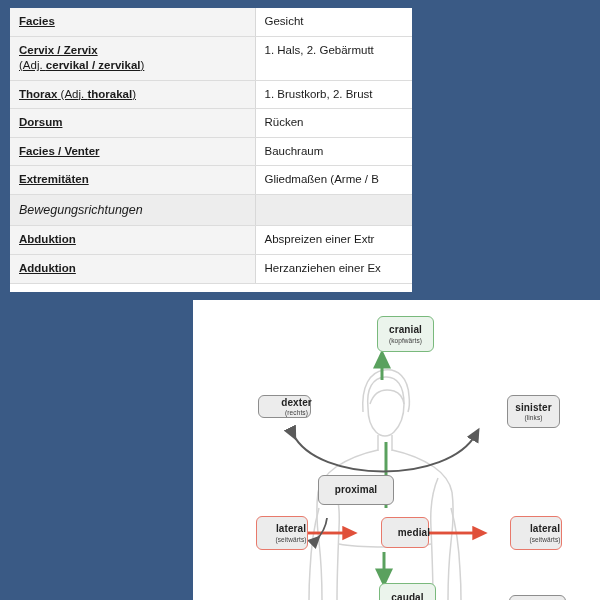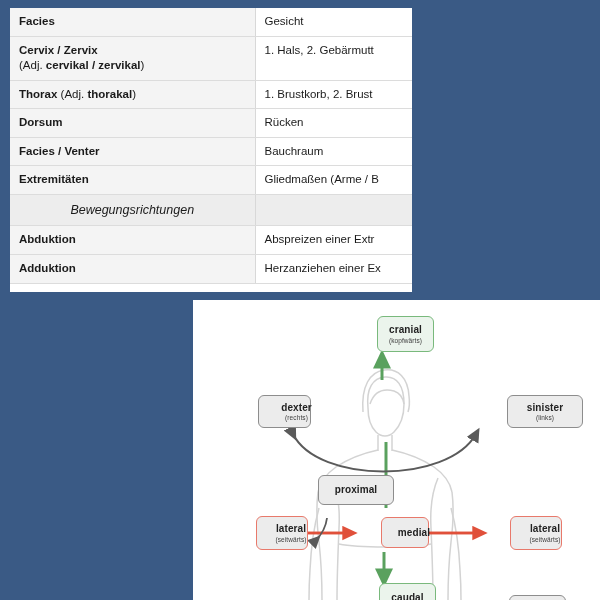--- a/index.html
+++ b/index.html
@@ -39,37 +39,37 @@
     border-bottom: 1px solid #dcdcdc;
     padding: 6px 9px;
     vertical-align: top;
     line-height: 1.35;
   }
   table.gloss td.term {
     font-weight: bold;
     background: #f4f4f4;
     border-right: 1px solid #d8d8d8;
     white-space: nowrap;
+    text-decoration: underline;
   }
   table.gloss td.term .adj {
     font-weight: normal;
   }
   table.gloss td.term .adj b { font-weight: bold; }
   table.gloss td.def {
     background: #ffffff;
     white-space: nowrap;
   }
   table.gloss tr.section td {
     background: #ededed;
     font-style: italic;
     font-weight: normal;
     font-size: 12.5px;
     padding: 7px 9px;
     border-right: none;
-    text-align: center;
   }
   table.gloss tr.section td.spacer {
     background: #ededed;
     border-left: 1px solid #d8d8d8;
   }
   .two-line .l2 { display:block; }
 
   
   #diagram-panel {
     position: absolute;
@@ -111,22 +111,22 @@
     justify-content: center;
     line-height: 1.15;
     margin-left: 24px;
   }
   .lbl .t  { font-size: 10px; }
   .lbl .de { font-size: 6.5px; font-weight: normal; color: #3d3d3d; margin-top: 1px; }
   .lbl.green { border-color: #79b97c; background: #ebf4ec; }
   .lbl.red   { border-color: #e8796b; background: #ececec; padding-left: 18px; }
 
   #lbl-cranial   { left: 155px; top: 4px;   width: 57px; height: 36px; }
-  #lbl-dexter    { left: 36px;  top: 83px;  width: 53px; height: 33px; padding-left: 24px; }
-  #lbl-sinister  { left: 285px; top: 83px;  width: 76px; height: 33px; }
+  #lbl-dexter    { left: 36px;  top: 83px;  width: 53px; height: 23px; padding-left: 24px; }
+  #lbl-sinister  { left: 285px; top: 83px;  width: 53px; height: 33px; }
   #lbl-proximal  { left: 96px;  top: 163px; width: 76px; height: 30px; }
   #lbl-lateral-l { left: 34px;  top: 204px; width: 52px; height: 34px; }
   #lbl-medial    { left: 159px; top: 205px; width: 48px; height: 31px; }
   #lbl-lateral-r { left: 288px; top: 204px; width: 52px; height: 34px; }
   #lbl-caudal    { left: 157px; top: 271px; width: 57px; height: 30px; }
   #lbl-distal    { left: 287px; top: 283px; width: 57px; height: 30px; }
 </style>
 </head>
 <body>
 

